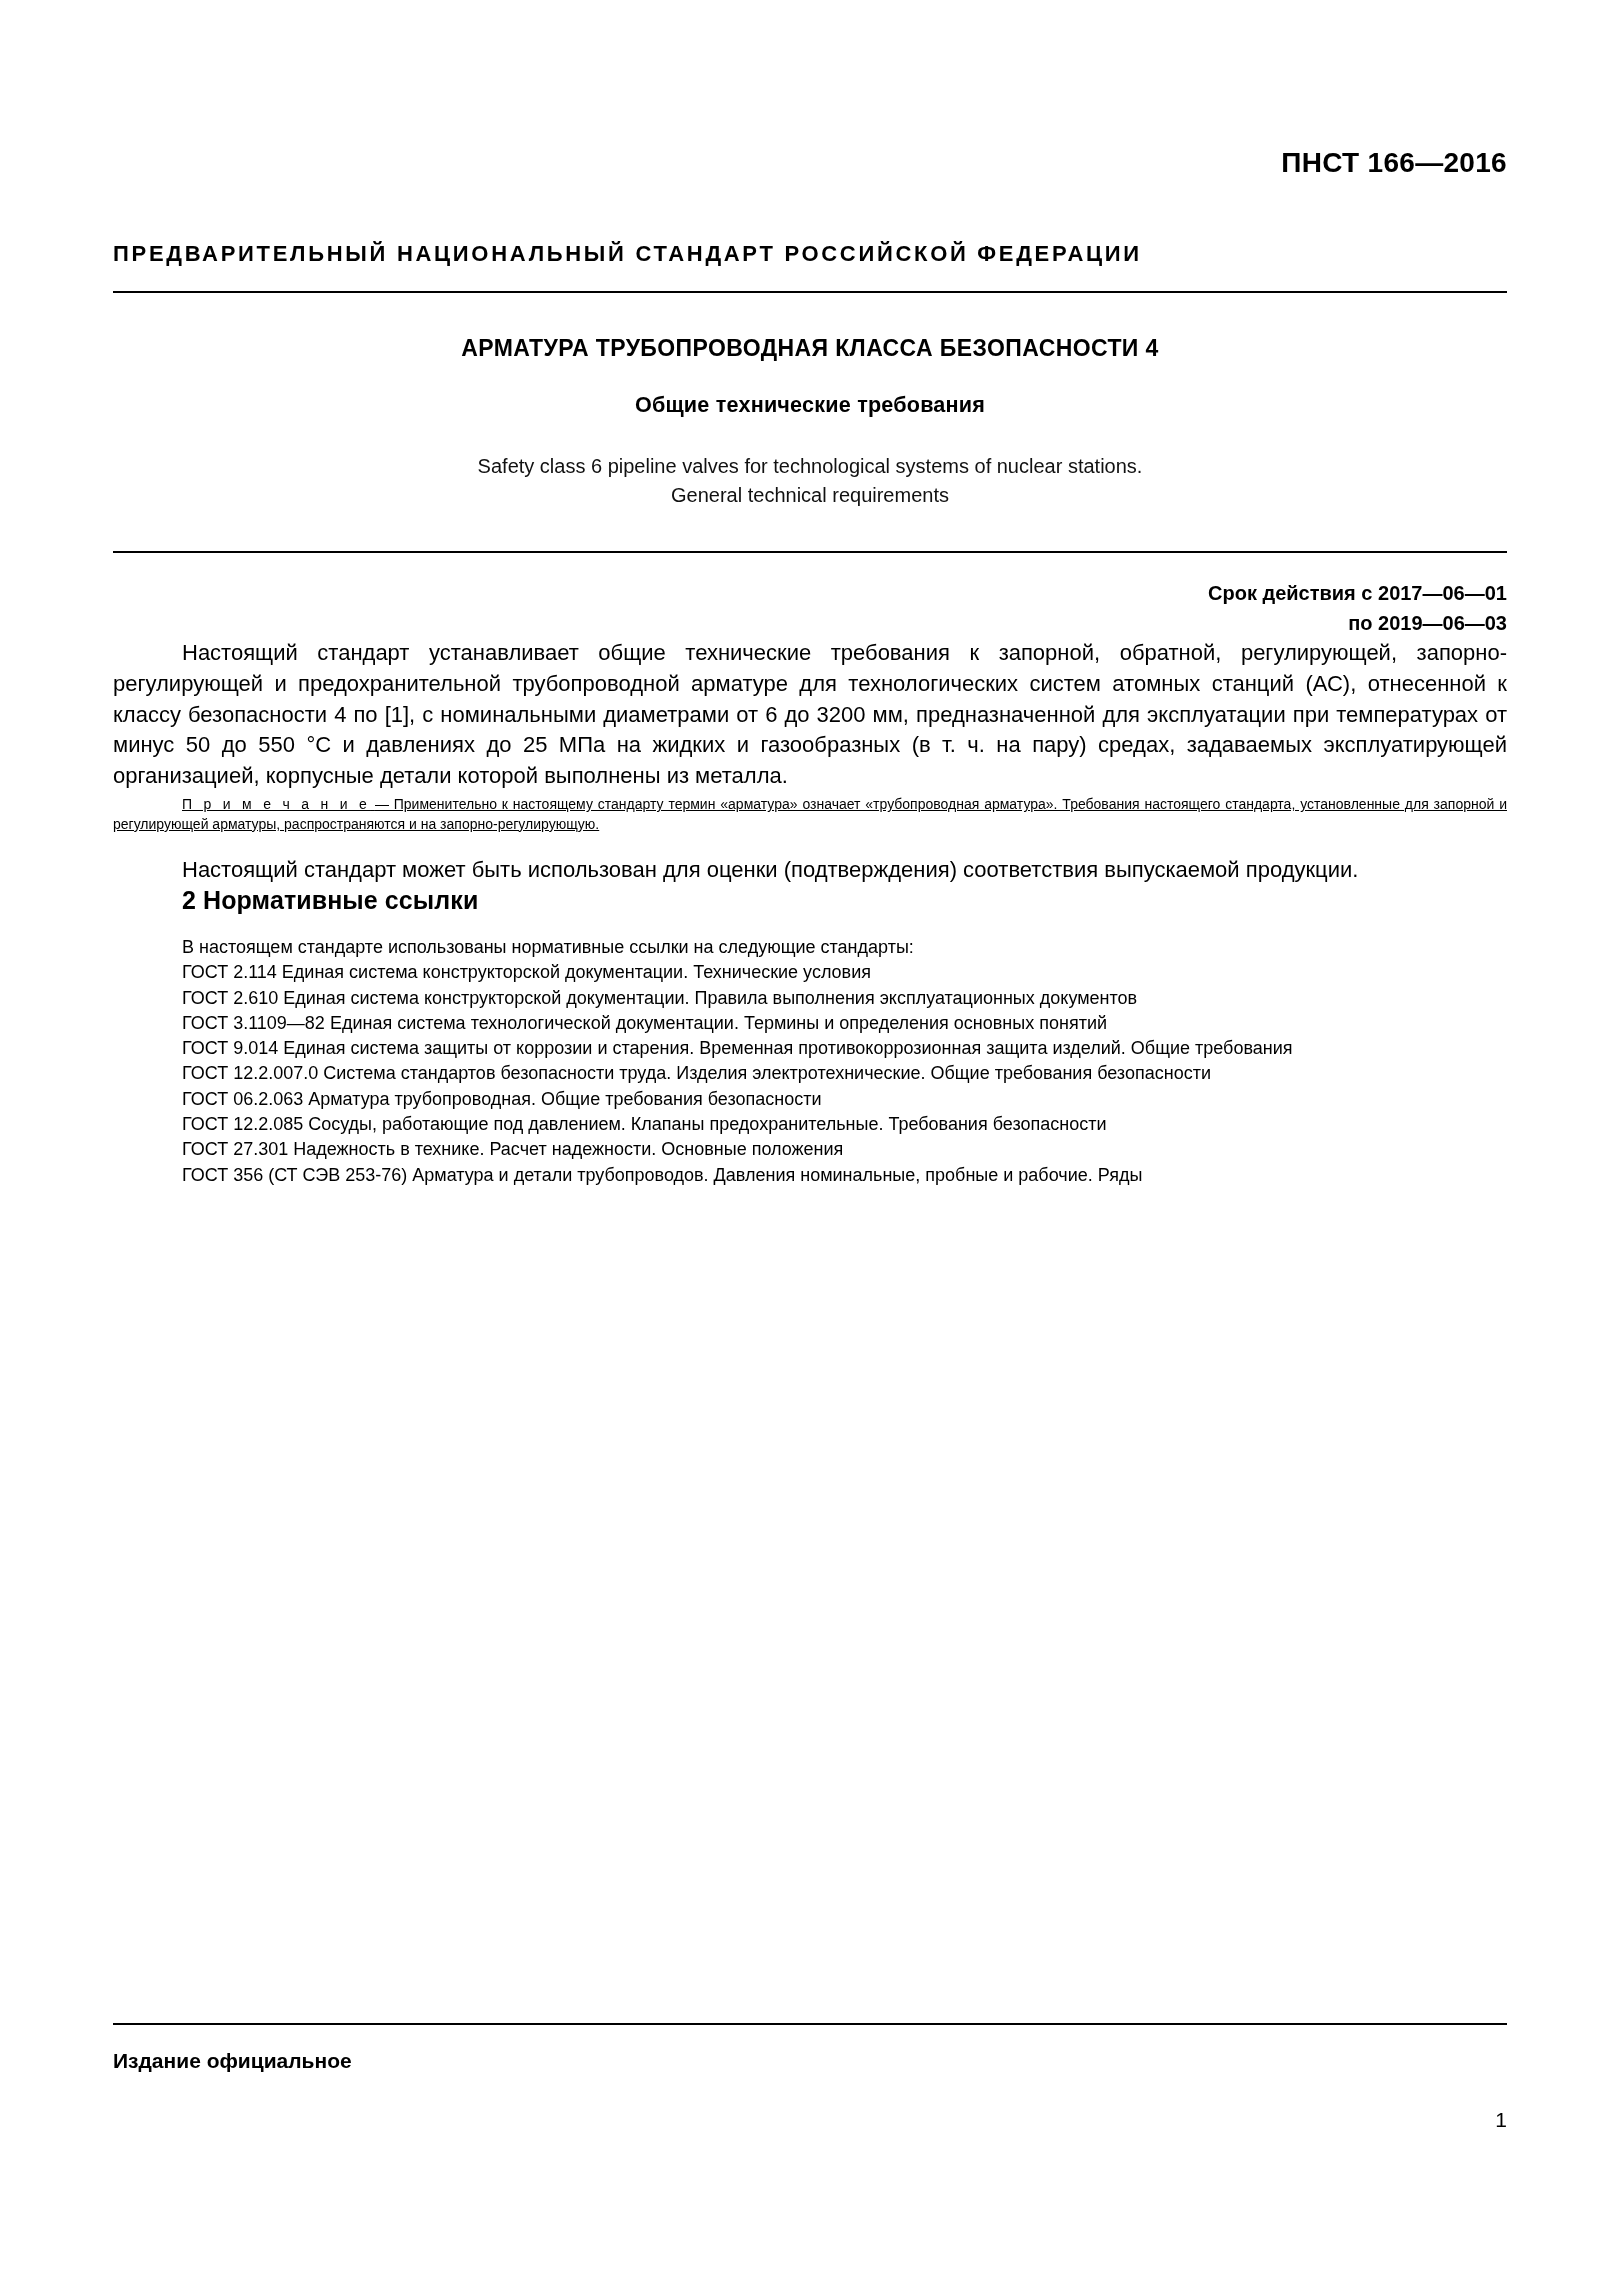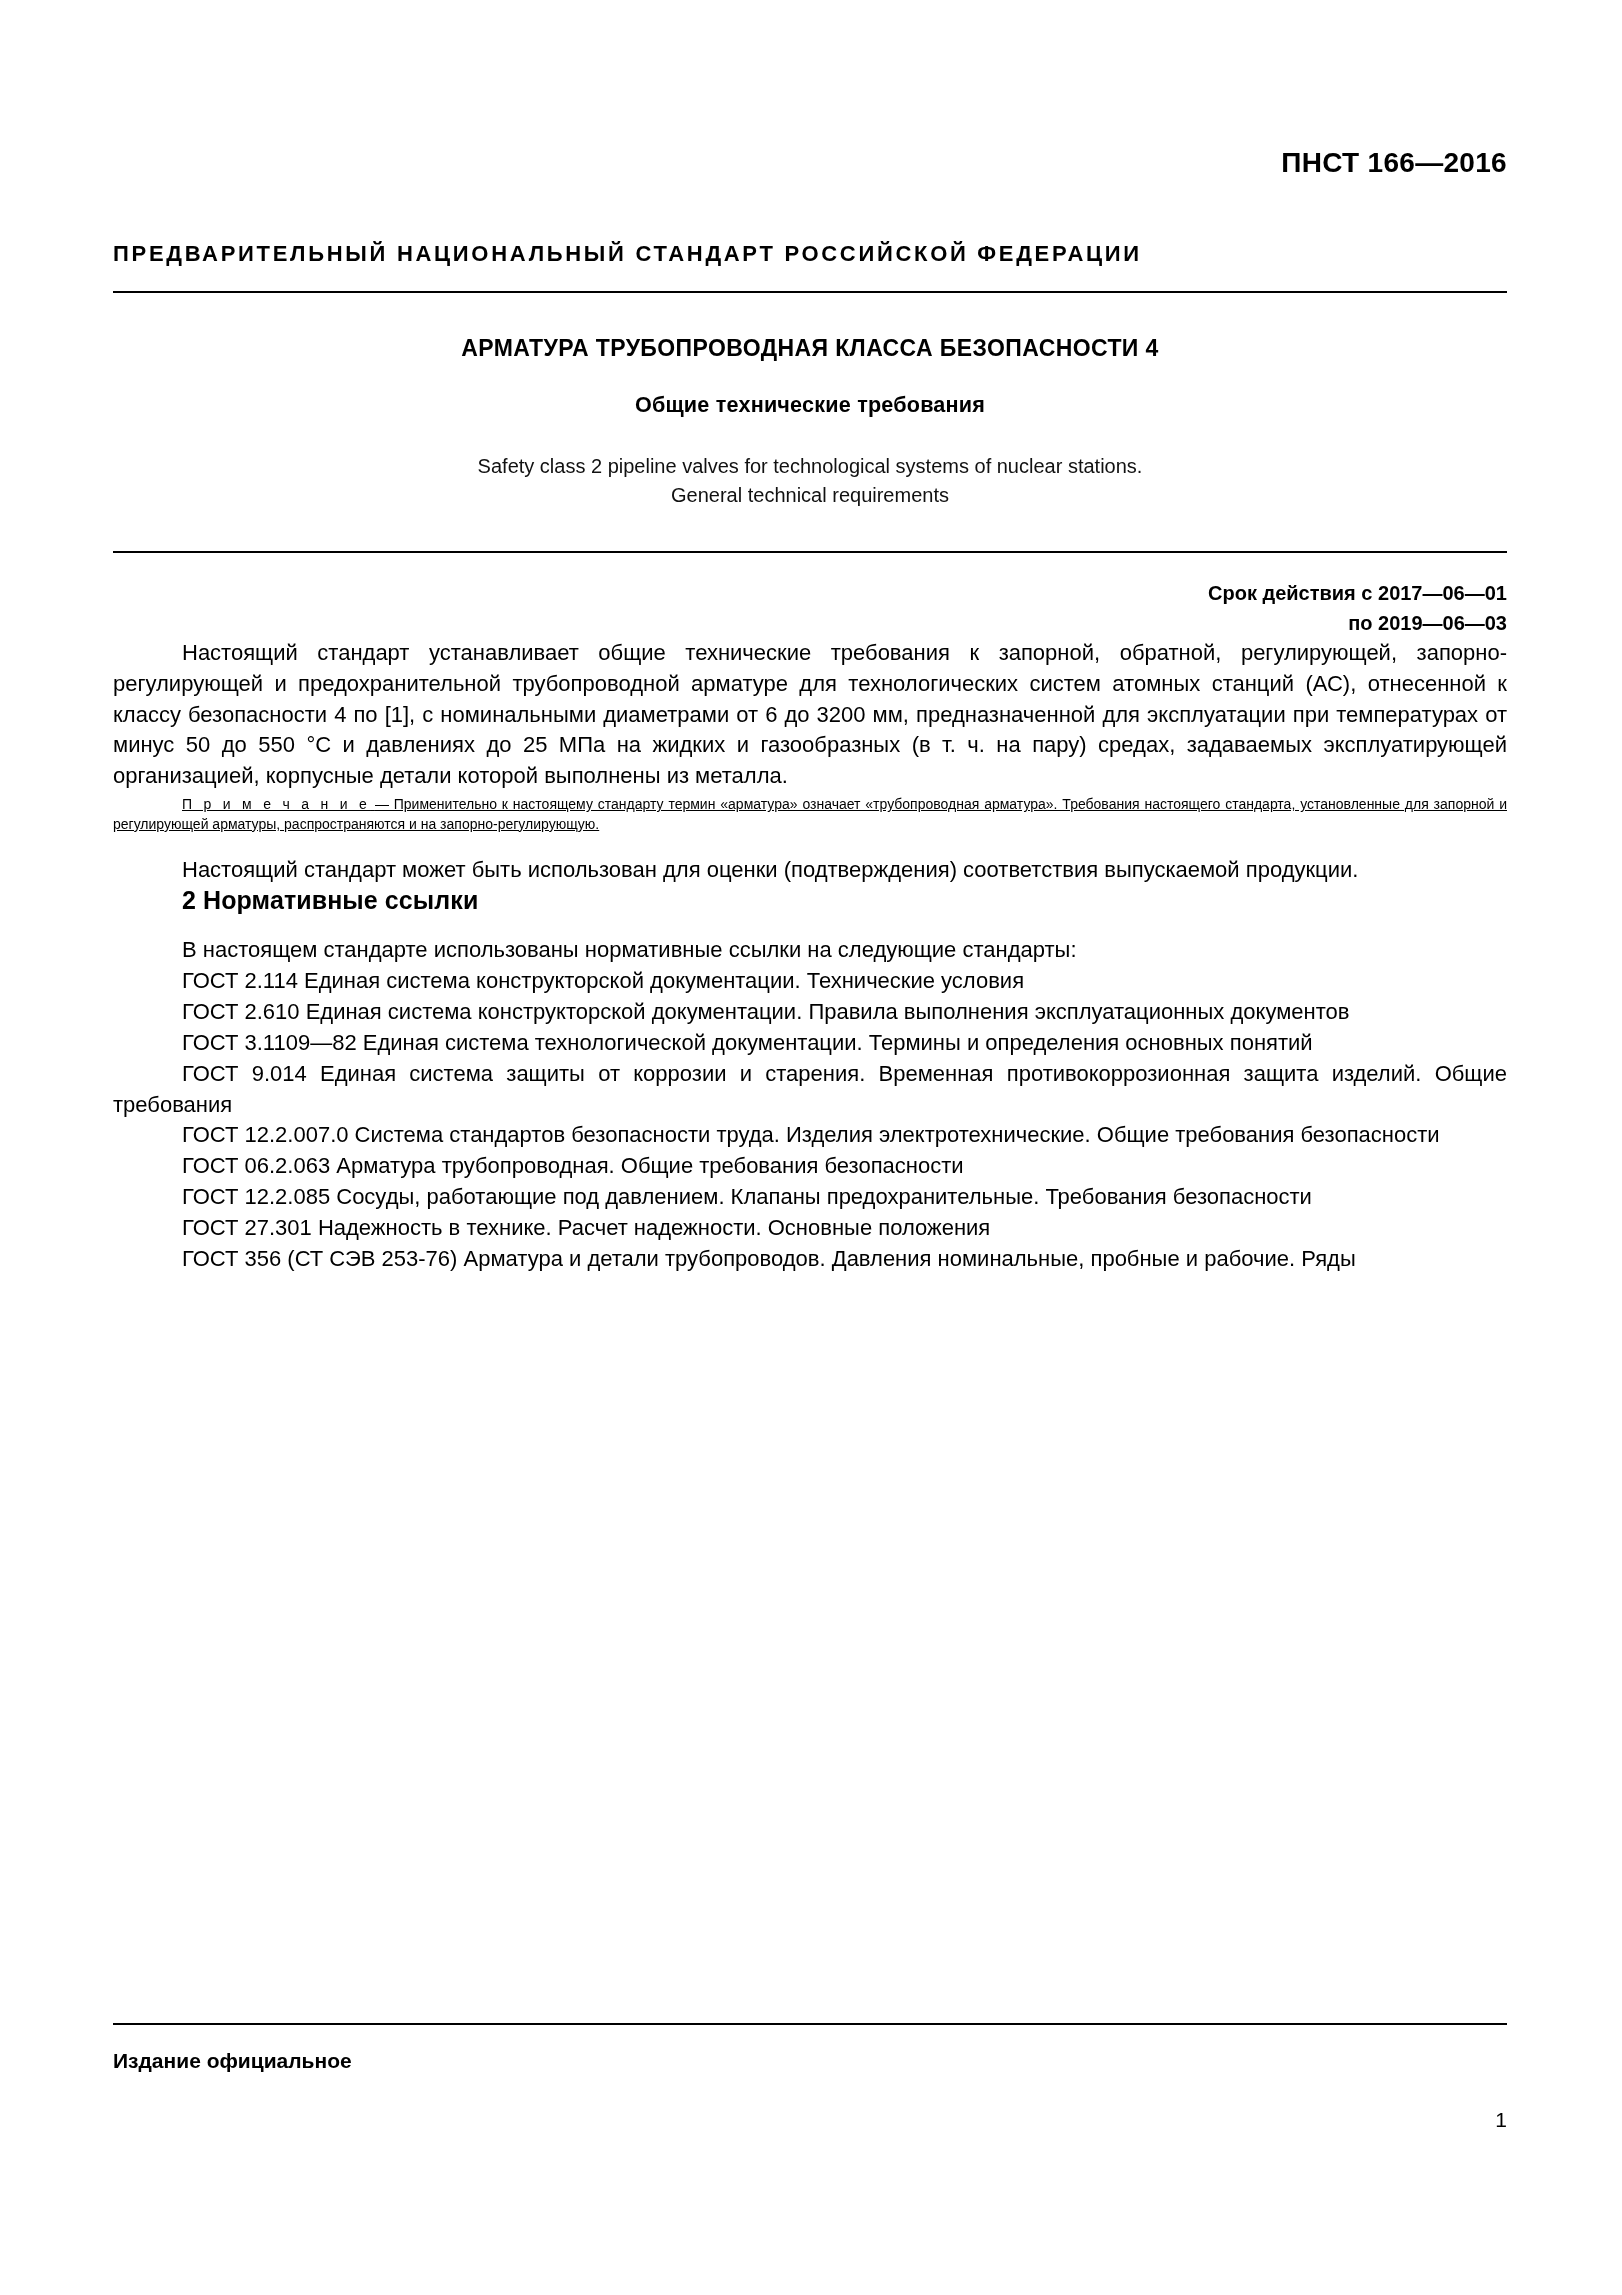--- a/index.html
+++ b/index.html
@@ -116,21 +116,21 @@
     margin: 3px 0 0 0;
     text-align: justify;
     text-indent: 69px;
     text-decoration: underline;
   }
   .note .note-label {
     letter-spacing: 3.3px;
   }
 
   .ref-list p {
-    font-size: 22px;
+    font-size: 18px;
     line-height: 1.405;
     margin: 0;
     text-align: justify;
     text-indent: 69px;
   }
 
   
   .rule-bottom {
     position: absolute;
     left: 113px;
@@ -163,21 +163,21 @@
     <div class="std-line">ПРЕДВАРИТЕЛЬНЫЙ НАЦИОНАЛЬНЫЙ СТАНДАРТ РОССИЙСКОЙ ФЕДЕРАЦИИ</div>
 
     <hr class="rule rule-top">
 
     <div class="title-block">
       <div class="title-main">
         <div>АРМАТУРА ТРУБОПРОВОДНАЯ КЛАССА БЕЗОПАСНОСТИ 4</div>
       </div>
       <div class="subtitle">Общие технические требования</div>
       <div class="eng-title">
-        <div>Safety class 2 pipeline valves for technological systems of nuclear stations.</div>
+        <div>Safety class 6 pipeline valves for technological systems of nuclear stations.</div>
         <div>General technical requirements</div>
       </div>
     </div>
 
     <hr class="rule rule-mid">
 
     <div class="validity">
       <div>Срок действия с 2017—06—01</div>
       <div>по 2019—06—03</div>
     </div>

